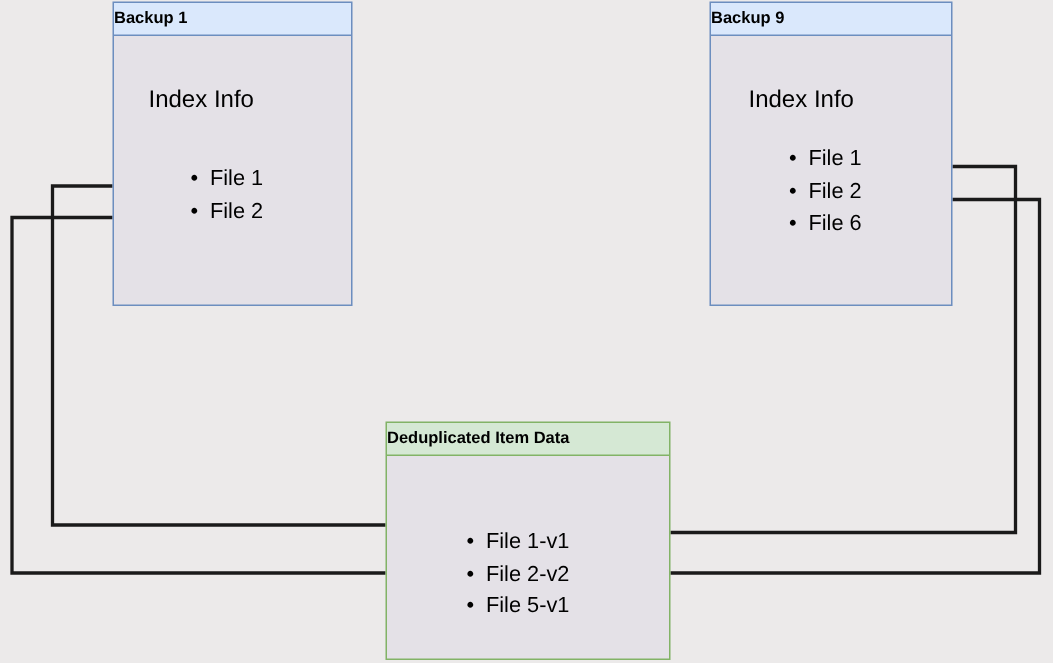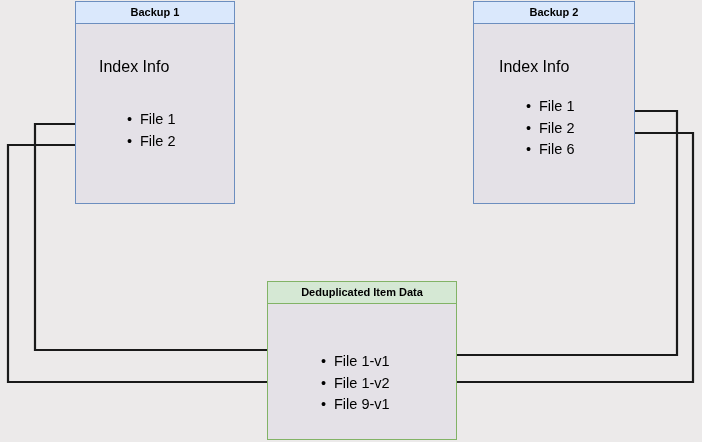--- a/index.html
+++ b/index.html
@@ -34,21 +34,21 @@
     border: 1px solid #6c8ebf;
     background: #e4e1e7;
   }
   .node.green {
     border-color: #82b366;
   }
   .node-header {
     box-sizing: border-box;
     height: 22px;
     line-height: 20px;
-    text-align: center;
+    text-align: left;
     font-size: 11px;
     font-weight: bold;
     color: #000000;
     background: #dae8fc;
     border-bottom: 1px solid #6c8ebf;
   }
   .node.green .node-header {
     background: #d5e8d4;
     border-bottom-color: #82b366;
   }
@@ -81,21 +81,21 @@
     position: absolute;
     left: 0;
     top: 0;
     font-size: 14.5px;
     line-height: 21.5px;
   }
 
   
   #backup1 { left: 75px;  top: 1px;   width: 160px; height: 203px; }
   #backup2 { left: 473px; top: 1px;   width: 162px; height: 203px; }
-  #dedup   { left: 267px; top: 281px; width: 190px; height: 159px; }
+  #dedup   { left: 257px; top: 281px; width: 190px; height: 159px; }
 
   #backup1 .section-title { left: 23px; top: 34px; }
   #backup2 .section-title { left: 25px; top: 34px; }
 
   #backup1 .file-list { left: 51px; top: 85px; }
   #backup2 .file-list { left: 52px; top: 72px; }
   #dedup   .file-list { left: 53px; top: 47px; }
 </style>
 </head>
 <body>
@@ -126,35 +126,35 @@
     <div class="node-body">
       <div class="section-title">Index Info</div>
       <ul class="file-list">
         <li>File 1</li>
         <li>File 2</li>
       </ul>
     </div>
   </div>
 
   <div class="node" id="backup2">
-    <div class="node-header">Backup 2</div>
+    <div class="node-header">Backup 9</div>
     <div class="node-body">
       <div class="section-title">Index Info</div>
       <ul class="file-list">
         <li>File 1</li>
         <li>File 2</li>
         <li>File 6</li>
       </ul>
     </div>
   </div>
 
   <div class="node green" id="dedup">
     <div class="node-header">Deduplicated Item Data</div>
     <div class="node-body">
       <ul class="file-list">
         <li>File 1-v1</li>
-        <li>File 1-v2</li>
-        <li>File 9-v1</li>
+        <li>File 2-v2</li>
+        <li>File 5-v1</li>
       </ul>
     </div>
   </div>
 
 </div>
 
 </body></html>

